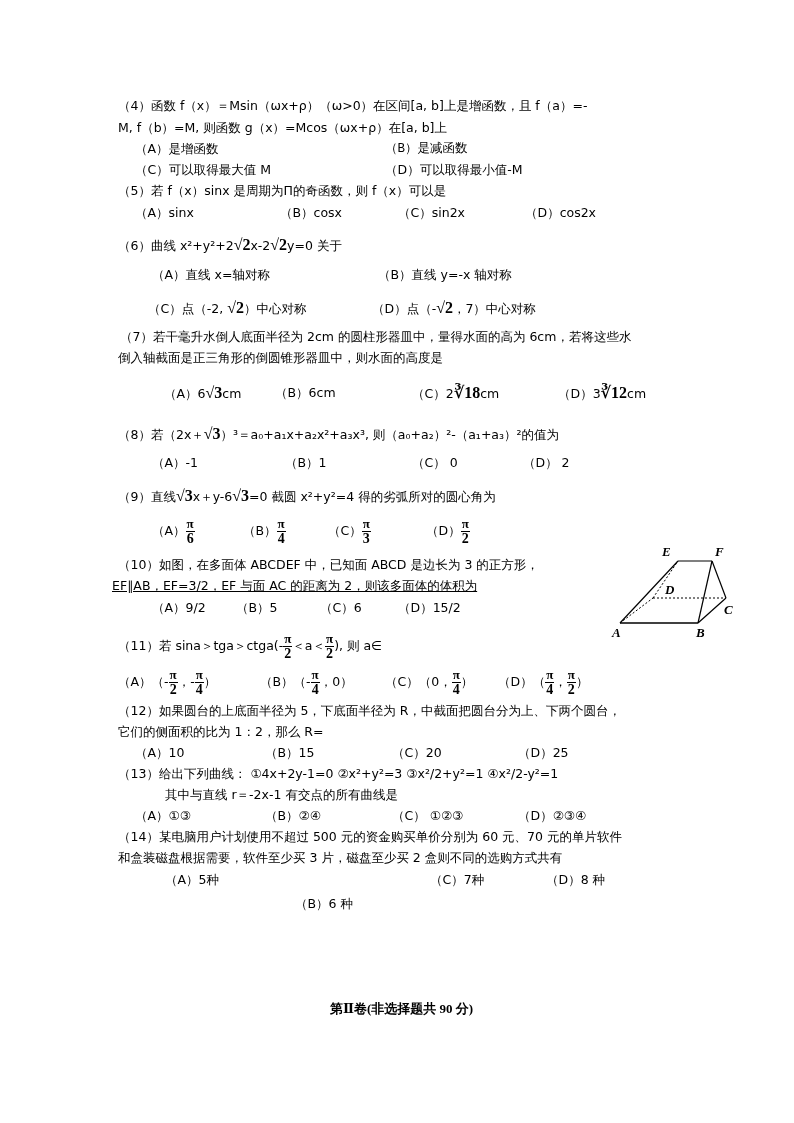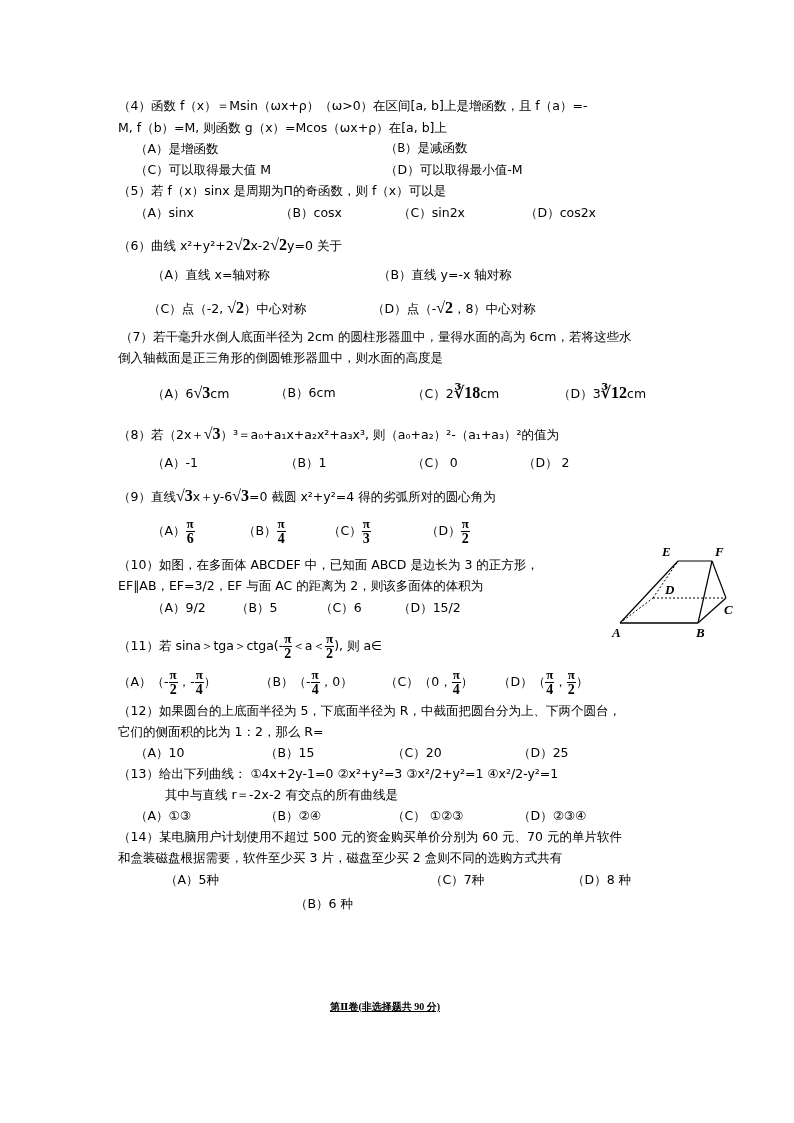--- a/index.html
+++ b/index.html
@@ -4,21 +4,21 @@
 <style>
   html, body { margin:0; padding:0; background:#ffffff; }
   body { width:794px; height:1123px; position:relative; overflow:hidden;
          font-family: "DejaVu Sans", "Liberation Sans", sans-serif; color:#000; font-size:12.5px; }
   .line { position:absolute; white-space:nowrap; line-height:16px; }
   .opt { position:absolute; white-space:nowrap; line-height:16px; }
   .sqrt { font-family: "Liberation Serif", "DejaVu Serif", serif; font-weight:bold; font-size:16px; }
   .frac { display:inline-block; vertical-align:middle; text-align:center; font-family:"Liberation Serif", serif; font-weight:bold; font-size:14px; line-height:14px; }
   .frac .num { display:block; border-bottom:1px solid #000; padding:0 1px; font-size:13px; }
   .frac .den { display:block; }
-  .heading { position:absolute; font-family:"Liberation Serif", "DejaVu Serif", serif; font-weight:bold; font-size:10px;text-decoration:underline; }
+  .heading { position:absolute; font-family:"Liberation Serif", "DejaVu Serif", serif; font-weight:bold; font-size:13px; }
 </style>
 </head>
 <body>
 
 <div class="line" style="left:118px;top:98px;">（4）函数 f（x）＝Msin（ωx+ρ）（ω&gt;0）在区间[a, b]上是增函数，且 f（a）=-</div>
 <div class="line" style="left:118px;top:120px;">M, f（b）=M, 则函数 g（x）=Mcos（ωx+ρ）在[a, b]上</div>
 <div class="opt" style="left:135px;top:141px;">（A）是增函数</div>
 <div class="opt" style="left:385px;top:141px;font-family:Liberation Mono, monospace;">（B）是减函数</div>
 <div class="opt" style="left:135px;top:162px;">（C）可以取得最大值 M</div>
 <div class="opt" style="left:385px;top:162px;">（D）可以取得最小值-M</div>
@@ -31,26 +31,26 @@
 
 <div class="line" style="left:118px;top:237px;">
   <span>（6）曲线 x²+y²+2</span><span class="sqrt">√2</span><span>x-2</span><span class="sqrt">√2</span><span>y=0 关于</span>
 </div>
 <div class="opt" style="left:152px;top:267px;text-align:center;">（A）直线 x=轴对称</div>
 <div class="opt" style="left:378px;top:267px;">（B）直线 y=-x 轴对称</div>
 <div class="opt" style="left:148px;top:300px;">
   <span>（C）点（-2, </span><span class="sqrt">√2</span><span>）中心对称</span>
 </div>
 <div class="opt" style="left:372px;top:300px;">
-  <span>（D）点（-</span><span class="sqrt">√2</span><span>，8）中心对称</span>
+  <span>（D）点（-</span><span class="sqrt">√2</span><span>，7）中心对称</span>
 </div>
 
 <div class="line" style="left:120px;top:329px;">（7）若干毫升水倒人底面半径为 2cm 的圆柱形器皿中，量得水面的高为 6cm，若将这些水</div>
 <div class="line" style="left:118px;top:350px;">倒入轴截面是正三角形的倒圆锥形器皿中，则水面的高度是</div>
-<div class="opt" style="left:152px;top:385px;">
+<div class="opt" style="left:164px;top:385px;">
   <span>（A）6</span><span class="sqrt">√3</span><span>cm</span>
 </div>
 <div class="opt" style="left:275px;top:385px;">（B）6cm</div>
 <div class="opt" style="left:412px;top:385px;">
   <span>（C）2</span><span class="sqrt">∛18</span><span>cm</span>
 </div>
 <div class="opt" style="left:558px;top:385px;">
   <span>（D）3</span><span class="sqrt">∛12</span><span>cm</span>
 </div>
 
@@ -72,21 +72,21 @@
   <span>（B）</span><span class="frac"><span class="num">π</span><span class="den">4</span></span>
 </div>
 <div class="opt" style="left:328px;top:517px;">
   <span>（C）</span><span class="frac"><span class="num">π</span><span class="den">3</span></span>
 </div>
 <div class="opt" style="left:426px;top:517px;">
   <span>（D）</span><span class="frac"><span class="num">π</span><span class="den">2</span></span>
 </div>
 
 <div class="line" style="left:118px;top:557px;">（10）如图，在多面体 ABCDEF 中，已知面 ABCD 是边长为 3 的正方形，</div>
-<div class="line" style="left:118px;top:578px;">EF∥AB，EF=3/2，EF 与面 AC 的距离为 2，则该多面体的体积为</div>
+<div class="line" style="left:112px;top:578px;text-decoration:underline;">EF∥AB，EF=3/2，EF 与面 AC 的距离为 2，则该多面体的体积为</div>
 <div class="opt" style="left:152px;top:600px;">（A）9/2</div>
 <div class="opt" style="left:236px;top:600px;">（B）5</div>
 <div class="opt" style="left:320px;top:600px;">（C）6</div>
 <div class="opt" style="left:398px;top:600px;">（D）15/2</div>
 
 <div style="position:absolute;left:600px;top:535px;width:150px;height:110px;">
   <svg width="150" height="110" viewBox="0 0 150 110">
 
     <line x1="20" y1="88" x2="78" y2="26" stroke="#000" stroke-width="1.2"></line>
     <line x1="78" y1="26" x2="112" y2="26" stroke="#000" stroke-width="1.2"></line>
@@ -124,26 +124,26 @@
 </div>
 
 <div class="line" style="left:118px;top:703px;">（12）如果圆台的上底面半径为 5，下底面半径为 R，中截面把圆台分为上、下两个圆台，</div>
 <div class="line" style="left:118px;top:724px;">它们的侧面积的比为 1：2，那么 R=</div>
 <div class="opt" style="left:135px;top:745px;">（A）10</div>
 <div class="opt" style="left:265px;top:745px;">（B）15</div>
 <div class="opt" style="left:392px;top:745px;">（C）20</div>
 <div class="opt" style="left:518px;top:745px;">（D）25</div>
 
 <div class="line" style="left:118px;top:766px;">（13）给出下列曲线：  ①4x+2y-1=0 ②x²+y²=3   ③x²/2+y²=1    ④x²/2-y²=1</div>
-<div class="line" style="left:165px;top:787px;">其中与直线 r＝-2x-2 有交点的所有曲线是</div>
+<div class="line" style="left:165px;top:787px;">其中与直线 r＝-2x-1 有交点的所有曲线是</div>
 <div class="opt" style="left:135px;top:808px;">（A）①③</div>
 <div class="opt" style="left:265px;top:808px;">（B）②④</div>
 <div class="opt" style="left:392px;top:808px;">（C） ①②③</div>
 <div class="opt" style="left:518px;top:808px;">（D）②③④</div>
 
 <div class="line" style="left:118px;top:829px;">（14）某电脑用户计划使用不超过 500 元的资金购买单价分别为 60 元、70 元的单片软件</div>
 <div class="line" style="left:118px;top:850px;">和盒装磁盘根据需要，软件至少买 3 片，磁盘至少买 2 盒则不同的选购方式共有</div>
 <div class="opt" style="left:165px;top:872px;">（A）5种</div>
 <div class="opt" style="left:295px;top:872px;margin-top:24px;">（B）6 种</div>
 <div class="opt" style="left:430px;top:872px;">（C）7种</div>
-<div class="opt" style="left:572px;top:872px;">（D）8 种</div>
+<div class="opt" style="left:546px;top:872px;">（D）8 种</div>
 
 <div class="heading" style="left:330px;top:1000px;">第Ⅱ卷(非选择题共 90 分)</div>
 
 </body></html>

